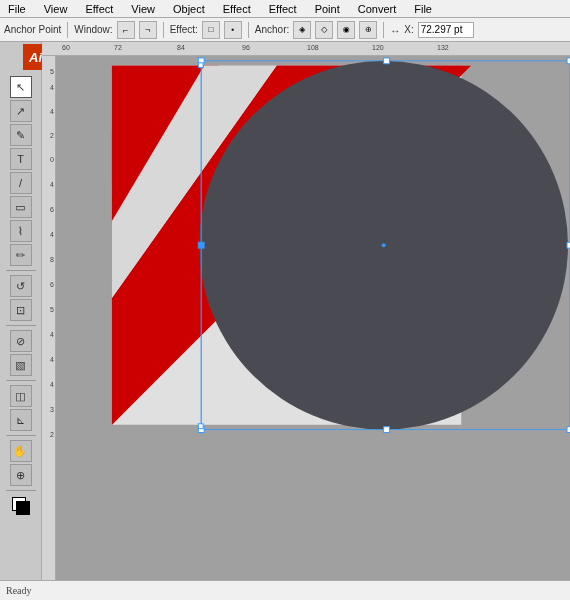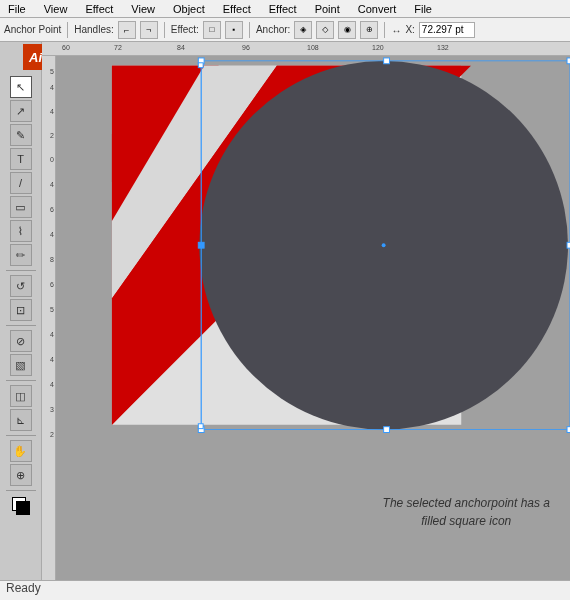--- a/index.html
+++ b/index.html
@@ -156,21 +156,21 @@
   <span class="menu-item">Effect</span>
   <span class="menu-item">Effect</span>
   <span class="menu-item">Point</span>
   <span class="menu-item">Convert</span>
   <span class="menu-item">File</span>
 </div>
 
 <div id="toolbar">
   <span class="toolbar-label">Anchor Point</span>
   <div class="toolbar-sep"></div>
-  <span class="toolbar-label">Handles:</span>
+  <span class="toolbar-label">Window:</span>
   <div class="toolbar-btn">⌐</div>
   <div class="toolbar-btn">¬</div>
   <div class="toolbar-sep"></div>
   <span class="toolbar-label">Effect:</span>
   <div class="toolbar-btn" style="font-size:8px;">□</div>
   <div class="toolbar-btn" style="font-size:8px;">▪</div>
   <div class="toolbar-sep"></div>
   <span class="toolbar-label">Anchor:</span>
   <div class="toolbar-btn" style="font-size:8px;">◈</div>
   <div class="toolbar-btn" style="font-size:8px;">◇</div>
@@ -277,23 +277,19 @@
         <line x1="152" y1="195" x2="152" y2="10" stroke="#3399ff" stroke-width="0.8"></line>
         <line x1="152" y1="195" x2="152" y2="382" stroke="#3399ff" stroke-width="0.8"></line>
 
         <rect x="149" y="7" width="5" height="5" fill="#fff" stroke="#3399ff" stroke-width="1"></rect>
         <rect x="149" y="379" width="5" height="5" fill="#fff" stroke="#3399ff" stroke-width="1"></rect>
 
         <circle cx="340" cy="195" r="2" fill="#3399ff"></circle>
 
       </svg>
 
-      <div id="annotation" style="position:absolute; bottom:50px; right:20px; font-size:12px; color:#333; font-style:italic; text-align:center; line-height:1.5; z-index:10;">
-        <span>The selected anchorpoint has a</span><br>
-        <span>filled square icon</span>
-      </div>
     </div>
   </div>
 </div>
 
-<div style="height:20px; background:#f0f0f0; border-top:1px solid #aaa; display:flex; align-items:flex-start; padding:0 6px; font-size:12px; color:#444;">
+<div style="height:20px; background:#f0f0f0; border-top:1px solid #aaa; display:flex; align-items:center; padding:0 6px; font-size:10px; color:#444;font-family:Liberation Serif, serif;">
   <span>Ready</span>
 </div>
 
 </body></html>

